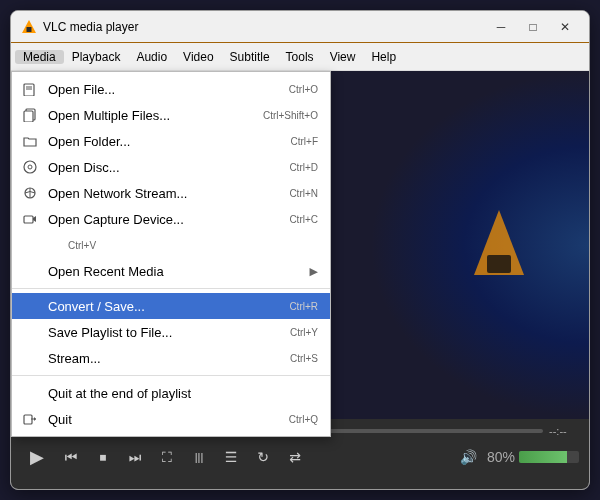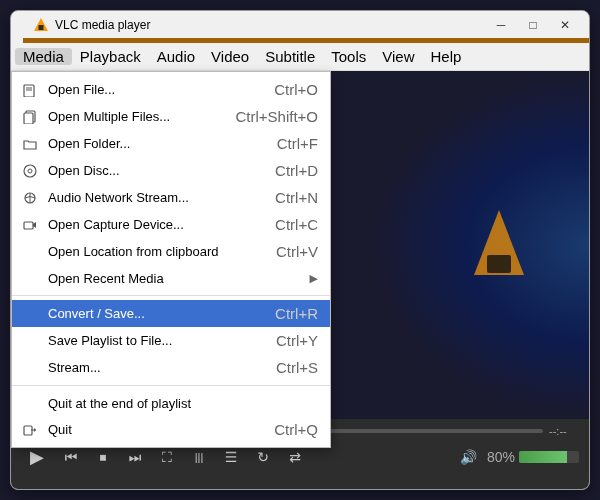--- a/index.html
+++ b/index.html
@@ -26,23 +26,22 @@
       box-shadow: 0 4px 20px rgba(0,0,0,0.5);
     }
 
     
     .titlebar {
       background: #f0f0f0;
       height: 32px;
       display: flex;
       align-items: center;
       padding: 0 10px;
-      border-bottom: 5px solid #a16207;
+      border-bottom: 1px solid #a16207;
       flex-shrink: 0;
-      margin-left: 12px;
     }
     .titlebar-icon {
       width: 16px;
       height: 16px;
       margin-right: 6px;
     }
     .titlebar-title {
       flex: 1;
       font-size: 12px;
       color: #000;
@@ -73,21 +72,21 @@
       align-items: center;
       padding: 0 4px;
       border-bottom: 1px solid #ddd;
       flex-shrink: 0;
     }
     .menu-item {
       padding: 0 8px;
       cursor: pointer;
       border-radius: 3px;
       color: #000;
-      font-size: 15px;
+      font-size: 12px;
     }
     .menu-item.active { background: #d0d0d0; }
 
     
     .content {
       flex: 1;
       background: #1a1a2e;
       position: relative;
       display: flex;
       align-items: center;
@@ -145,21 +144,21 @@
       display: flex;
       align-items: center;
       justify-content: center;
       font-size: 11px;
     }
     .dropdown-item-label {
       flex: 1;
       font-size: 13px;
     }
     .dropdown-item-shortcut {
-      font-size: 15px;
+      font-size: 10px;
       color: #666;
       margin-left: 20px;
     }
     .dropdown-item.highlighted .dropdown-item-shortcut { color: #ccc; }
     .dropdown-item-arrow {
       margin-left: 8px;
       font-size: 11px;
       color: #666;
     }
     .dropdown-separator {
@@ -326,38 +325,37 @@
       </div>
 
       <div class="dropdown-item">
         <span class="dropdown-item-icon">
           <svg width="14" height="14" viewBox="0 0 14 14">
               <circle cx="7" cy="7" r="5" fill="none" stroke="#555" stroke-width="1.2"></circle>
               <line x1="7" y1="2" x2="7" y2="12" stroke="#555" stroke-width="1"></line>
               <path d="M2,7 Q7,4 12,7" fill="none" stroke="#555" stroke-width="1"></path>
             </svg>
         </span>
-        <span class="dropdown-item-label">Audio Network Stream...</span>
+        <span class="dropdown-item-label">Open Network Stream...</span>
         <span class="dropdown-item-shortcut">Ctrl+N</span>
       </div>
 
       <div class="dropdown-item">
         <span class="dropdown-item-icon">
           <svg width="14" height="14" viewBox="0 0 14 14">
               <rect x="1" y="4" width="9" height="7" rx="1" fill="none" stroke="#555" stroke-width="1.2"></rect>
               <polygon points="10,6 13,4 13,10 10,8" fill="#555"></polygon>
             </svg>
         </span>
         <span class="dropdown-item-label">Open Capture Device...</span>
         <span class="dropdown-item-shortcut">Ctrl+C</span>
       </div>
 
       <div class="dropdown-item">
         <span class="dropdown-item-icon"></span>
-        <span class="dropdown-item-label">Open Location from clipboard</span>
         <span class="dropdown-item-shortcut">Ctrl+V</span>
       </div>
 
       <div class="dropdown-item">
         <span class="dropdown-item-icon"></span>
         <span class="dropdown-item-label">Open Recent Media</span>
         <span class="dropdown-item-arrow">▶</span>
       </div>
 
       <div class="dropdown-separator"></div>

